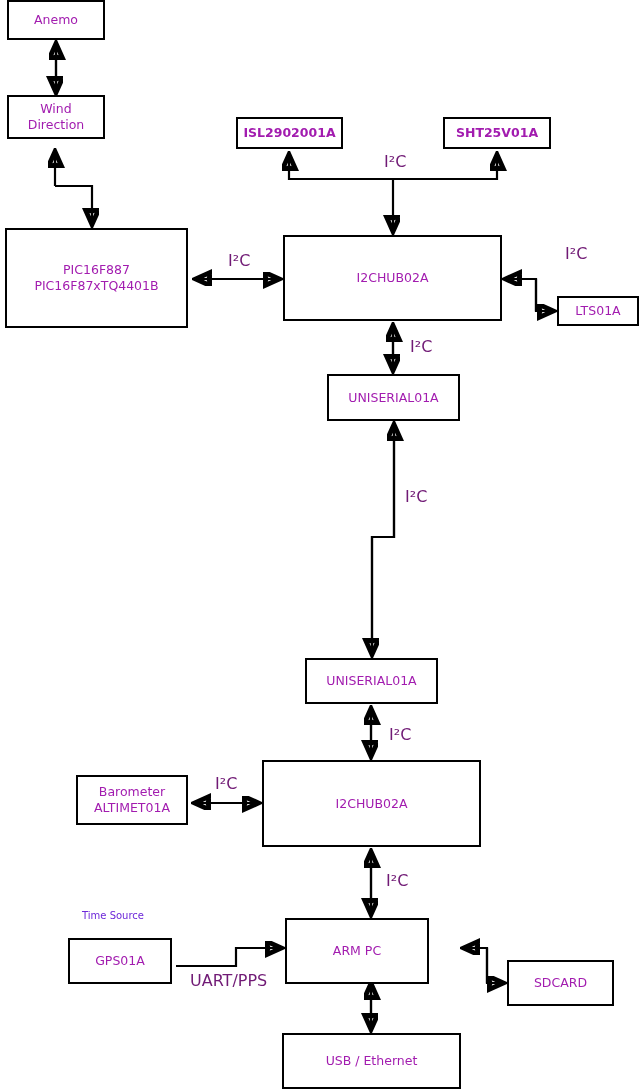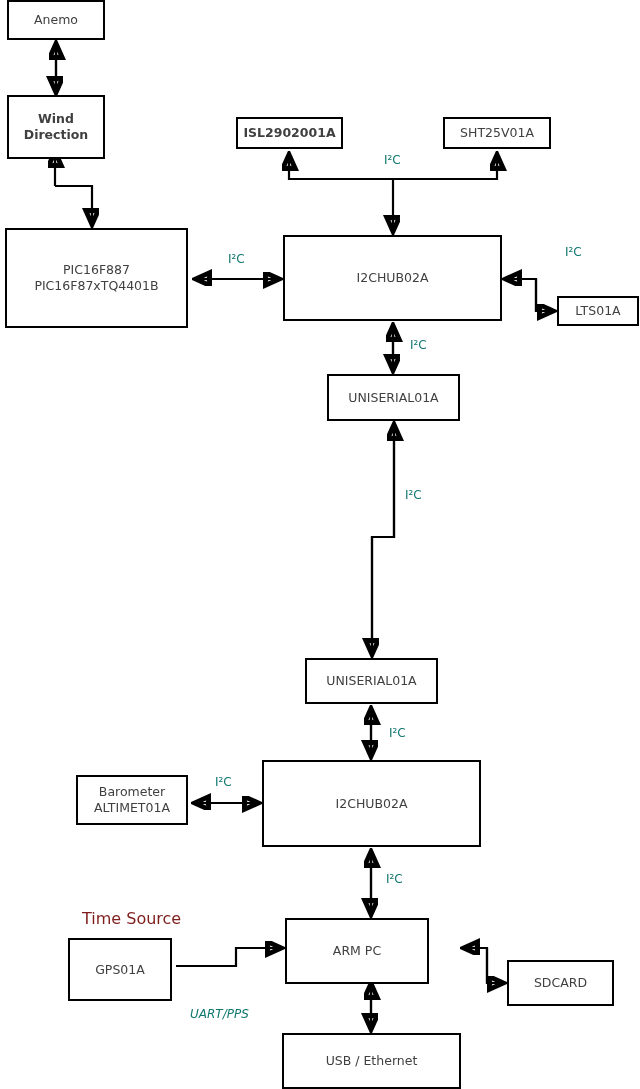--- a/index.html
+++ b/index.html
@@ -20,38 +20,38 @@
   }
   .node {
     position: absolute;
     box-sizing: border-box;
     border: 2px solid #000000;
     background: #ffffff;
     display: flex;
     align-items: center;
     justify-content: center;
     text-align: center;
-    color: #404040;
+    color: #a21caf;
     font-size: 12.5px;
     line-height: 1.25;
     z-index: 3;
     white-space: pre-line;
   }
   .edge-label {
     position: absolute;
-    color: #0f766e;
-    font-size: 12px;
+    color: #701a75;
+    font-size: 16px;
     line-height: 1;
     white-space: nowrap;
     z-index: 4;
   }
   .free-label {
     position: absolute;
-    color: #7f1d1d;
-    font-size: 16px;
+    color: #6d28d9;
+    font-size: 10px;
     line-height: 1;
     white-space: nowrap;
     z-index: 4;
   }
   svg.edges {
     position: absolute;
     left: 0;
     top: 0;
     width: 640px;
     height: 1089px;
@@ -113,35 +113,35 @@
     <path d="M487,948 L487,983 L503,983" marker-end="url(#arrowhead)"></path>
 
     <line x1="371" y1="984" x2="371" y2="1029" marker-end="url(#arrowhead)"></line>
     <line x1="371" y1="1029" x2="371" y2="984" marker-end="url(#arrowhead)"></line>
   </svg>
 
   <div class="node" style="left:7px; top:0px; width:98px; height:40px;">
     <span>Anemo</span>
   </div>
 
-  <div class="node" style="left:7px; top:95px; width:98px; height:64px;font-weight:bold;">
+  <div class="node" style="left:7px; top:95px; width:98px; height:44px;">
     <span>Wind
 Direction</span>
   </div>
 
   <div class="node" style="left:5px; top:228px; width:183px; height:100px;">
     <span>PIC16F887
 PIC16F87xTQ4401B</span>
   </div>
 
   <div class="node" style="left:236px; top:117px; width:107px; height:32px;font-weight:bold;">
     <span>ISL2902001A</span>
   </div>
 
-  <div class="node" style="left:443px; top:117px; width:108px; height:32px;">
+  <div class="node" style="left:443px; top:117px; width:108px; height:32px;font-weight:bold;">
     <span>SHT25V01A</span>
   </div>
 
   <div class="node" style="left:283px; top:235px; width:219px; height:86px;">
     <span>I2CHUB02A</span>
   </div>
 
   <div class="node" style="left:557px; top:296px; width:82px; height:30px;">
     <span>LTS01A</span>
   </div>
@@ -156,21 +156,21 @@
 
   <div class="node" style="left:76px; top:775px; width:112px; height:50px;justify-content:center;">
     <span>Barometer
 ALTIMET01A</span>
   </div>
 
   <div class="node" style="left:262px; top:760px; width:219px; height:87px;">
     <span>I2CHUB02A</span>
   </div>
 
-  <div class="node" style="left:68px; top:938px; width:104px; height:63px;">
+  <div class="node" style="left:68px; top:938px; width:104px; height:46px;">
     <span>GPS01A</span>
   </div>
 
   <div class="node" style="left:285px; top:918px; width:144px; height:66px;">
     <span>ARM PC</span>
   </div>
 
   <div class="node" style="left:507px; top:960px; width:107px; height:46px;">
     <span>SDCARD</span>
   </div>
@@ -188,17 +188,17 @@
   <div class="edge-label" style="left:410px; top:339px;">I²C</div>
 
   <div class="edge-label" style="left:405px; top:489px;">I²C</div>
 
   <div class="edge-label" style="left:389px; top:727px;">I²C</div>
 
   <div class="edge-label" style="left:215px; top:776px;">I²C</div>
 
   <div class="edge-label" style="left:386px; top:873px;">I²C</div>
 
-  <div class="edge-label" style="left:190px; top:1008px;font-style:italic;">UART/PPS</div>
+  <div class="edge-label" style="left:190px; top:973px;">UART/PPS</div>
 
   <div class="free-label" style="left:82px; top:911px;">Time Source</div>
 
 </div>
 
 </body></html>

